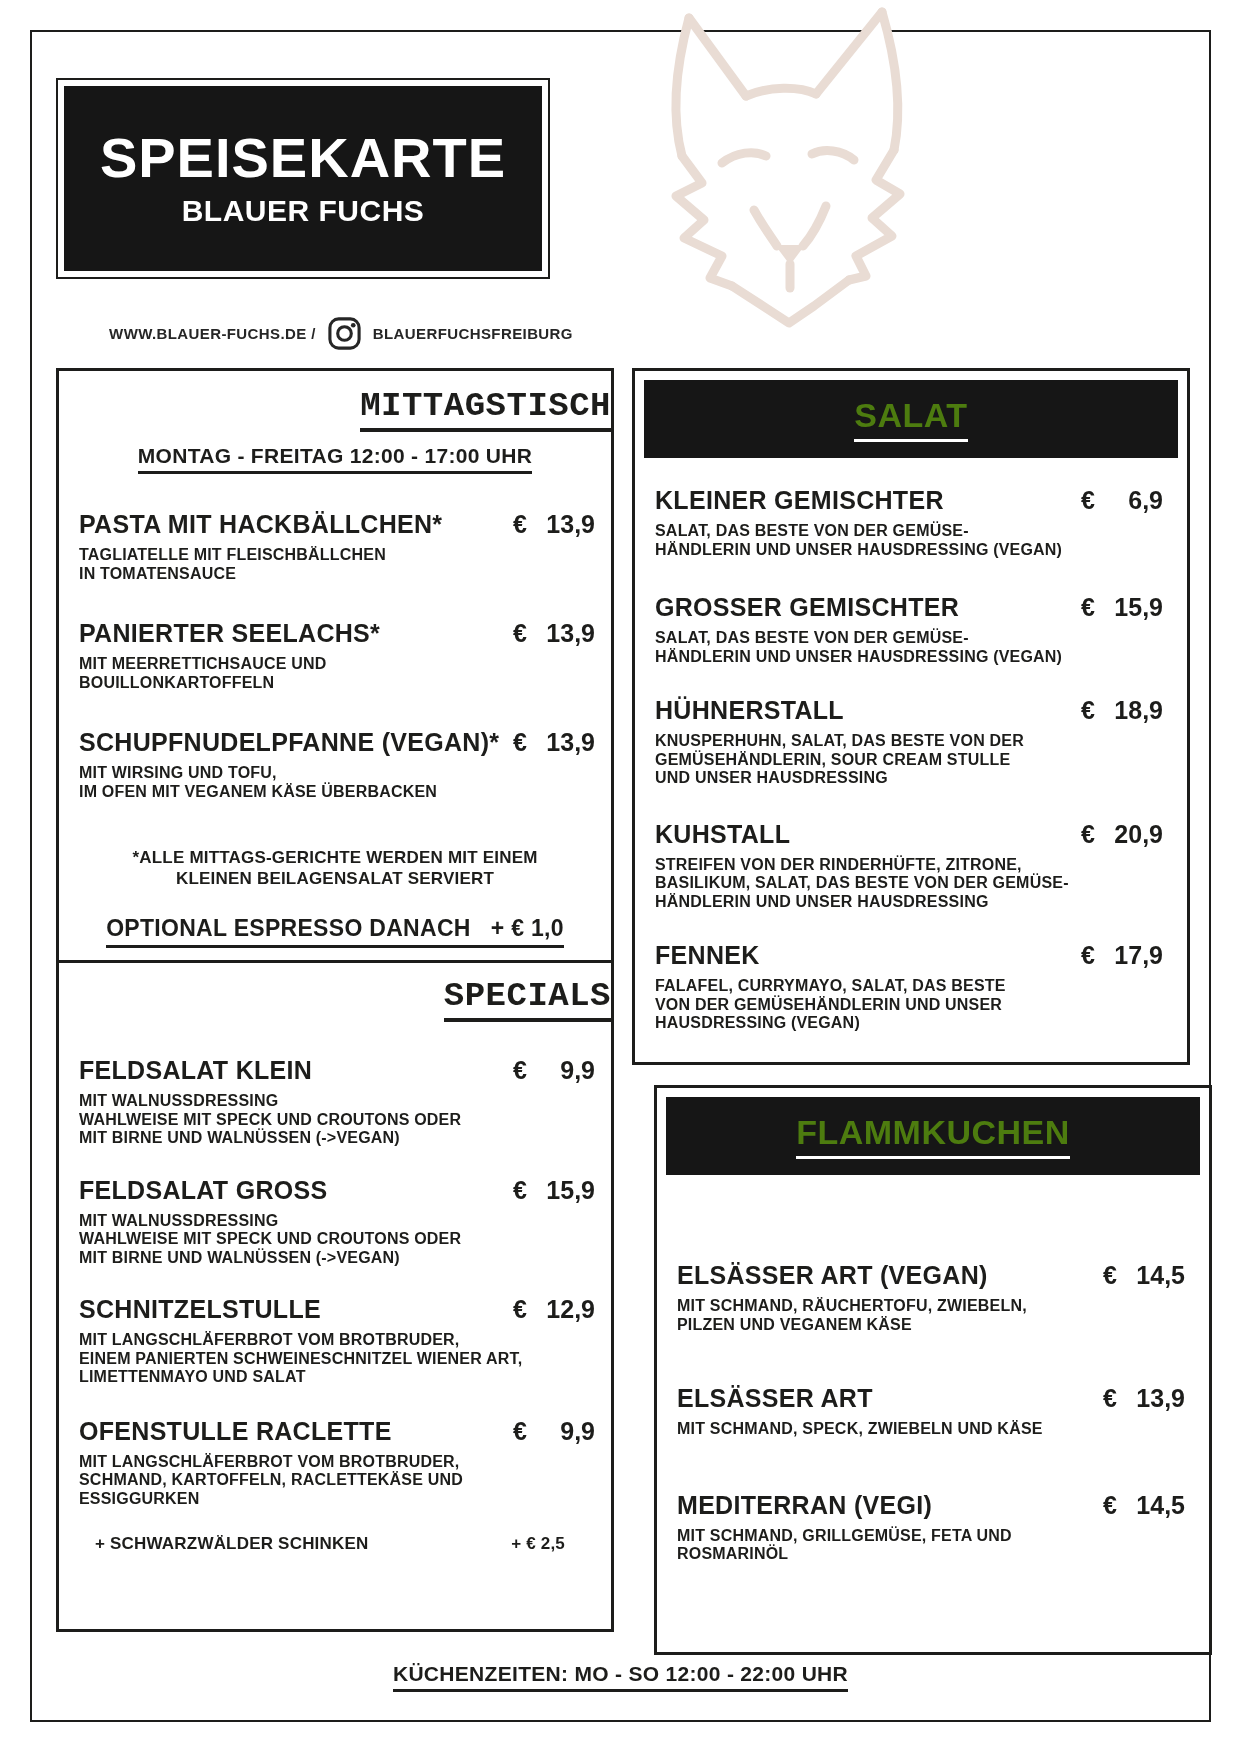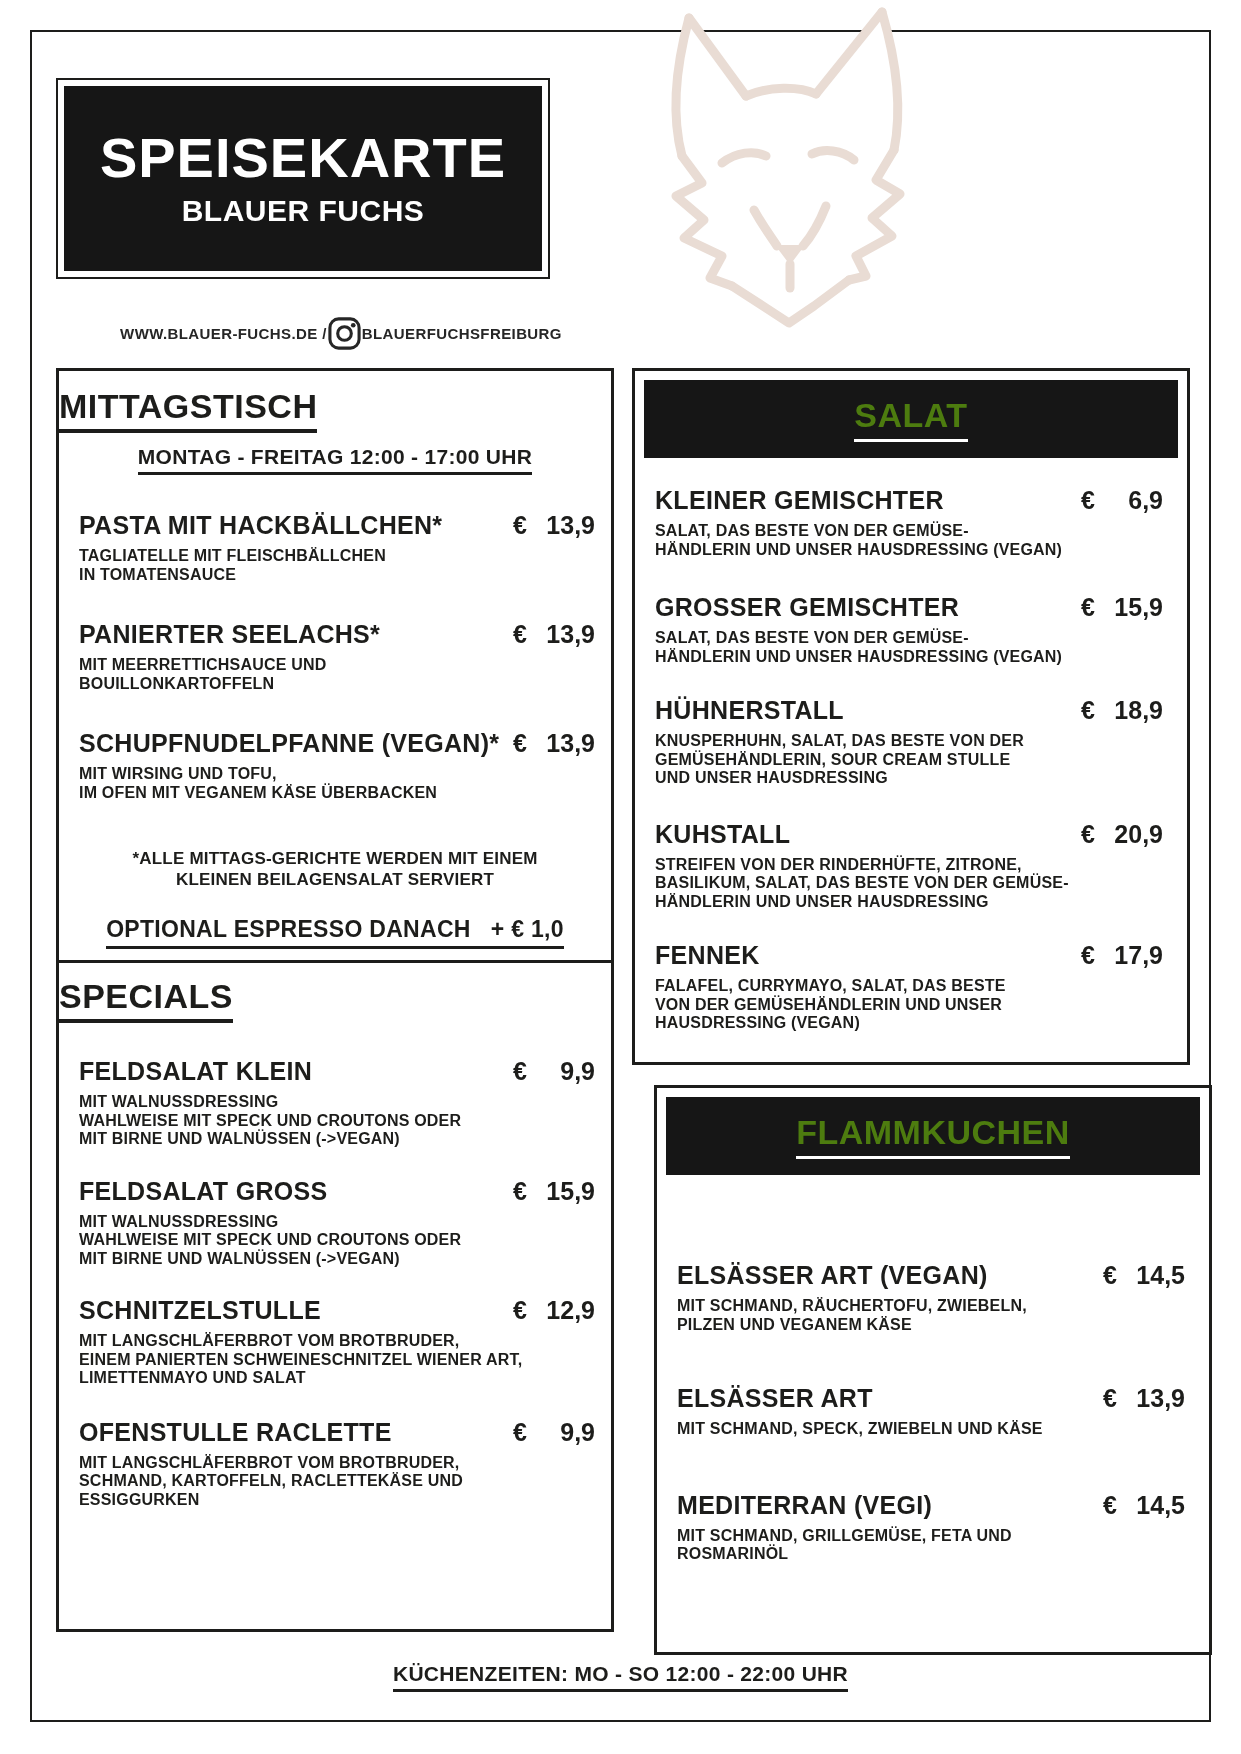--- a/index.html
+++ b/index.html
@@ -31,31 +31,31 @@
   }
   .header-inner{
     width:100%;height:100%;background:var(--bar);color:#fff;
     display:flex;flex-direction:column;align-items:center;justify-content:center;
   }
   .main-title{font-size:56px;letter-spacing:1px;line-height:1.05;}
   .main-sub{font-size:30px;letter-spacing:.5px;margin-top:6px;}
   
   .site-row{
     position:absolute;left:56px;top:316px;width:570px;z-index:3;
-    display:flex;align-items:center;justify-content:center;
+    display:flex;align-items:center;justify-content:center;gap:11px;
     font-size:15px;letter-spacing:.4px;color:#262626;
   }
   .ig-icon{width:35px;height:35px;display:block;}
   
   .box{position:absolute;border:3px solid var(--ink);background:#fff;z-index:3;}
   #box-mittagstisch{left:56px;top:368px;width:558px;height:597px;}
   #box-specials   {left:56px;top:960px;width:558px;height:672px;}
   #box-salat      {left:632px;top:368px;width:558px;height:697px;}
   #box-flammkuchen{left:654px;top:1085px;width:558px;height:570px;}
-  .sec-title-wrap{text-align:left;}
+  .sec-title-wrap{text-align:right;font-family:Liberation Mono, monospace;}
   .sec-title{
     display:inline-block;font-size:34px;letter-spacing:.5px;
     border-bottom:4px solid var(--ink);padding-bottom:3px;
   }
   .sub-wrap{text-align:center;margin-top:12px;}
   .sub{
     display:inline-block;font-size:21px;letter-spacing:.3px;
     border-bottom:3px solid var(--ink);padding-bottom:3px;
   }
   .bar-header{
@@ -230,20 +230,24 @@
         <span class="price">
             <span>€</span>
             <span class="num">9,9</span>
           </span>
       </div>
       <div class="desc">MIT LANGSCHLÄFERBROT VOM BROTBRUDER,
 SCHMAND, KARTOFFELN, RACLETTEKÄSE UND
 ESSIGGURKEN</div>
     </div>
   </div>
+  <div class="addon">
+    <span>+ SCHWARZWÄLDER SCHINKEN</span>
+    <span>+ € 2,5</span>
+  </div>
 </div>
 
 <div class="box" id="box-salat">
   <div class="bar-header">
     <span class="sec-title">SALAT</span>
   </div>
   <div class="items" style="margin-top:28px;padding-right:24px">
     <div class="item">
       <div class="item-row">
         <span class="iname">KLEINER GEMISCHTER</span>

